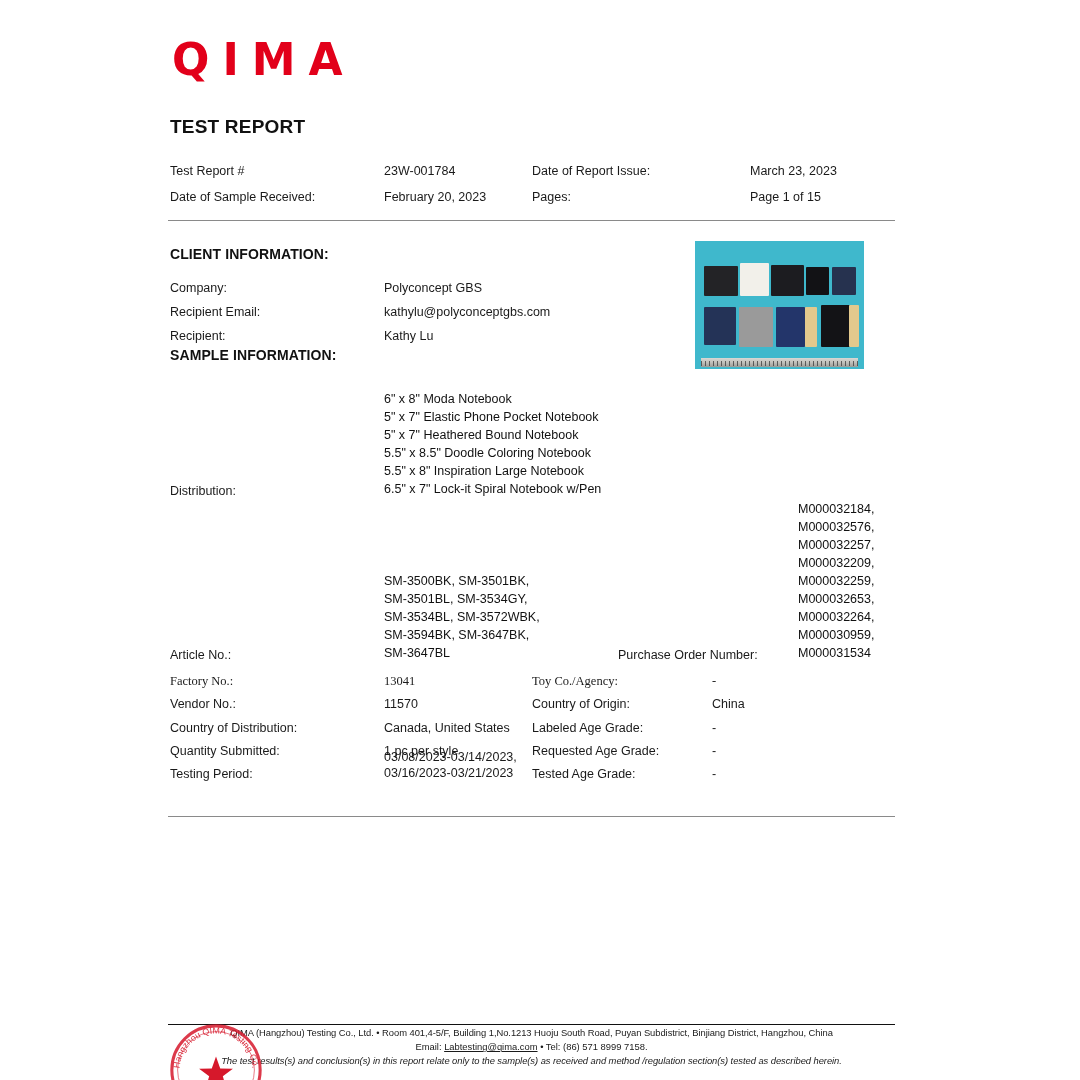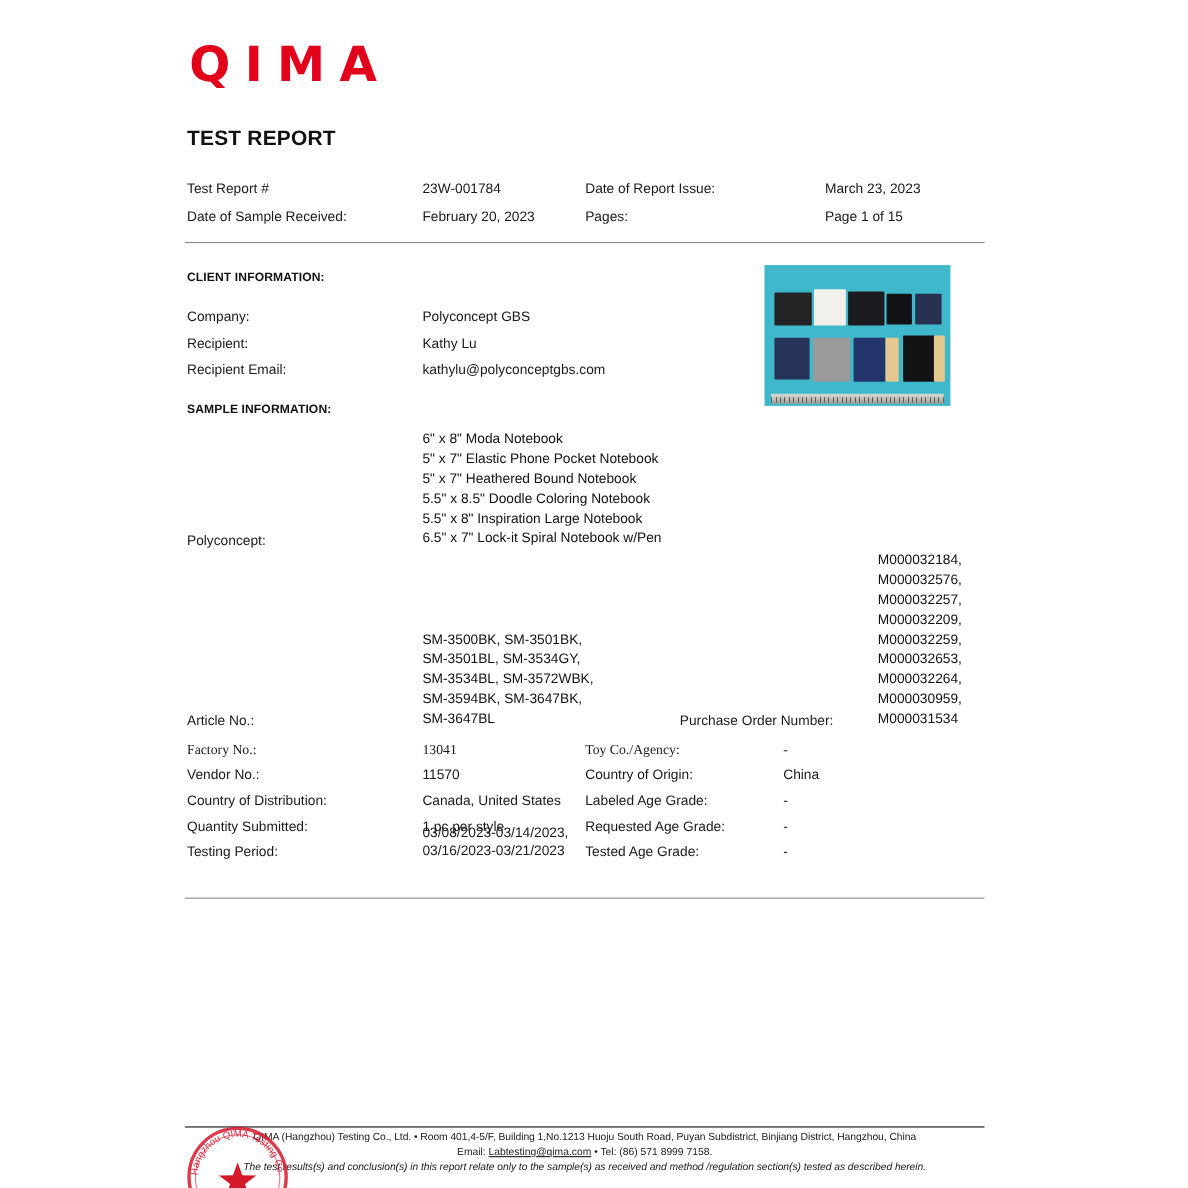--- a/index.html
+++ b/index.html
@@ -94,21 +94,21 @@
     left: 168px;
     width: 727px;
     height: 0;
     border-top: 1.6px solid #111111;
   }
 
   
   .sect-head {
     position: absolute;
     left: 170px;
-    font-size: 11px;
+    font-size: 14px;
     font-weight: bold;
     color: #111;
     letter-spacing: 0.1px;
   }
 
   
   .photo {
     position: absolute;
     left: 695px;
     top: 241px;
@@ -202,49 +202,49 @@
   <div class="rule" style="top:220px;"></div>
 
   <div class="sect-head" style="top:246px;">CLIENT INFORMATION:</div>
 
   <div class="rows" style="top:271px;">
     <div class="row" style="height:24px;">
       <div class="lbl">Company:</div>
       <div class="val2">Polyconcept GBS</div>
     </div>
     <div class="row" style="height:24px;">
+      <div class="lbl">Recipient Email:</div>
+      <div class="val2">kathylu@polyconceptgbs.com</div>
+    </div>
+    <div class="row" style="height:24px;">
       <div class="lbl">Recipient:</div>
       <div class="val2">Kathy Lu</div>
-    </div>
-    <div class="row" style="height:24px;">
-      <div class="lbl">Recipient Email:</div>
-      <div class="val2">kathylu@polyconceptgbs.com</div>
     </div>
   </div>
 
   <div class="photo">
     <div class="nb" style="left:9px;  top:25px; width:34px; height:30px; background:#232326;"></div>
     <div class="nb" style="left:45px; top:22px; width:29px; height:33px; background:#f2f0ea;"></div>
     <div class="nb" style="left:76px; top:24px; width:33px; height:31px; background:#1c1c20;"></div>
     <div class="nb" style="left:111px;top:26px; width:23px; height:28px; background:#121215;"></div>
     <div class="nb" style="left:137px;top:26px; width:24px; height:28px; background:#26324f;"></div>
     <div class="nb" style="left:9px;  top:66px; width:32px; height:38px; background:#243357;"></div>
     <div class="nb" style="left:44px; top:66px; width:34px; height:40px; background:#9a9a9a;"></div>
     <div class="nb" style="left:81px; top:66px; width:29px; height:40px; background:#23356a;"></div>
     <div class="nb" style="left:110px;top:66px; width:12px; height:40px; background:#e3c98d;"></div>
     <div class="nb" style="left:126px;top:64px; width:29px; height:42px; background:#131316;"></div>
     <div class="nb" style="left:154px;top:64px; width:10px; height:42px; background:#e3c98d;"></div>
     <div class="ruler"></div>
   </div>
 
-  <div class="sect-head" style="top:366px;">SAMPLE INFORMATION:</div>
+  <div class="sect-head" style="top:347px;">SAMPLE INFORMATION:</div>
 
   <div class="rows" style="top:390px;">
     <div class="row">
-      <div class="lbl">Polyconcept:</div>
+      <div class="lbl">Distribution:</div>
       <div class="stack">
         <div>6" x 8" Moda Notebook</div>
         <div>5" x 7" Elastic Phone Pocket Notebook</div>
         <div>5" x 7" Heathered Bound Notebook</div>
         <div>5.5" x 8.5" Doodle Coloring Notebook</div>
         <div>5.5" x 8" Inspiration Large Notebook</div>
         <div>6.5" x 7" Lock-it Spiral Notebook w/Pen</div>
       </div>
     </div>
   </div>

